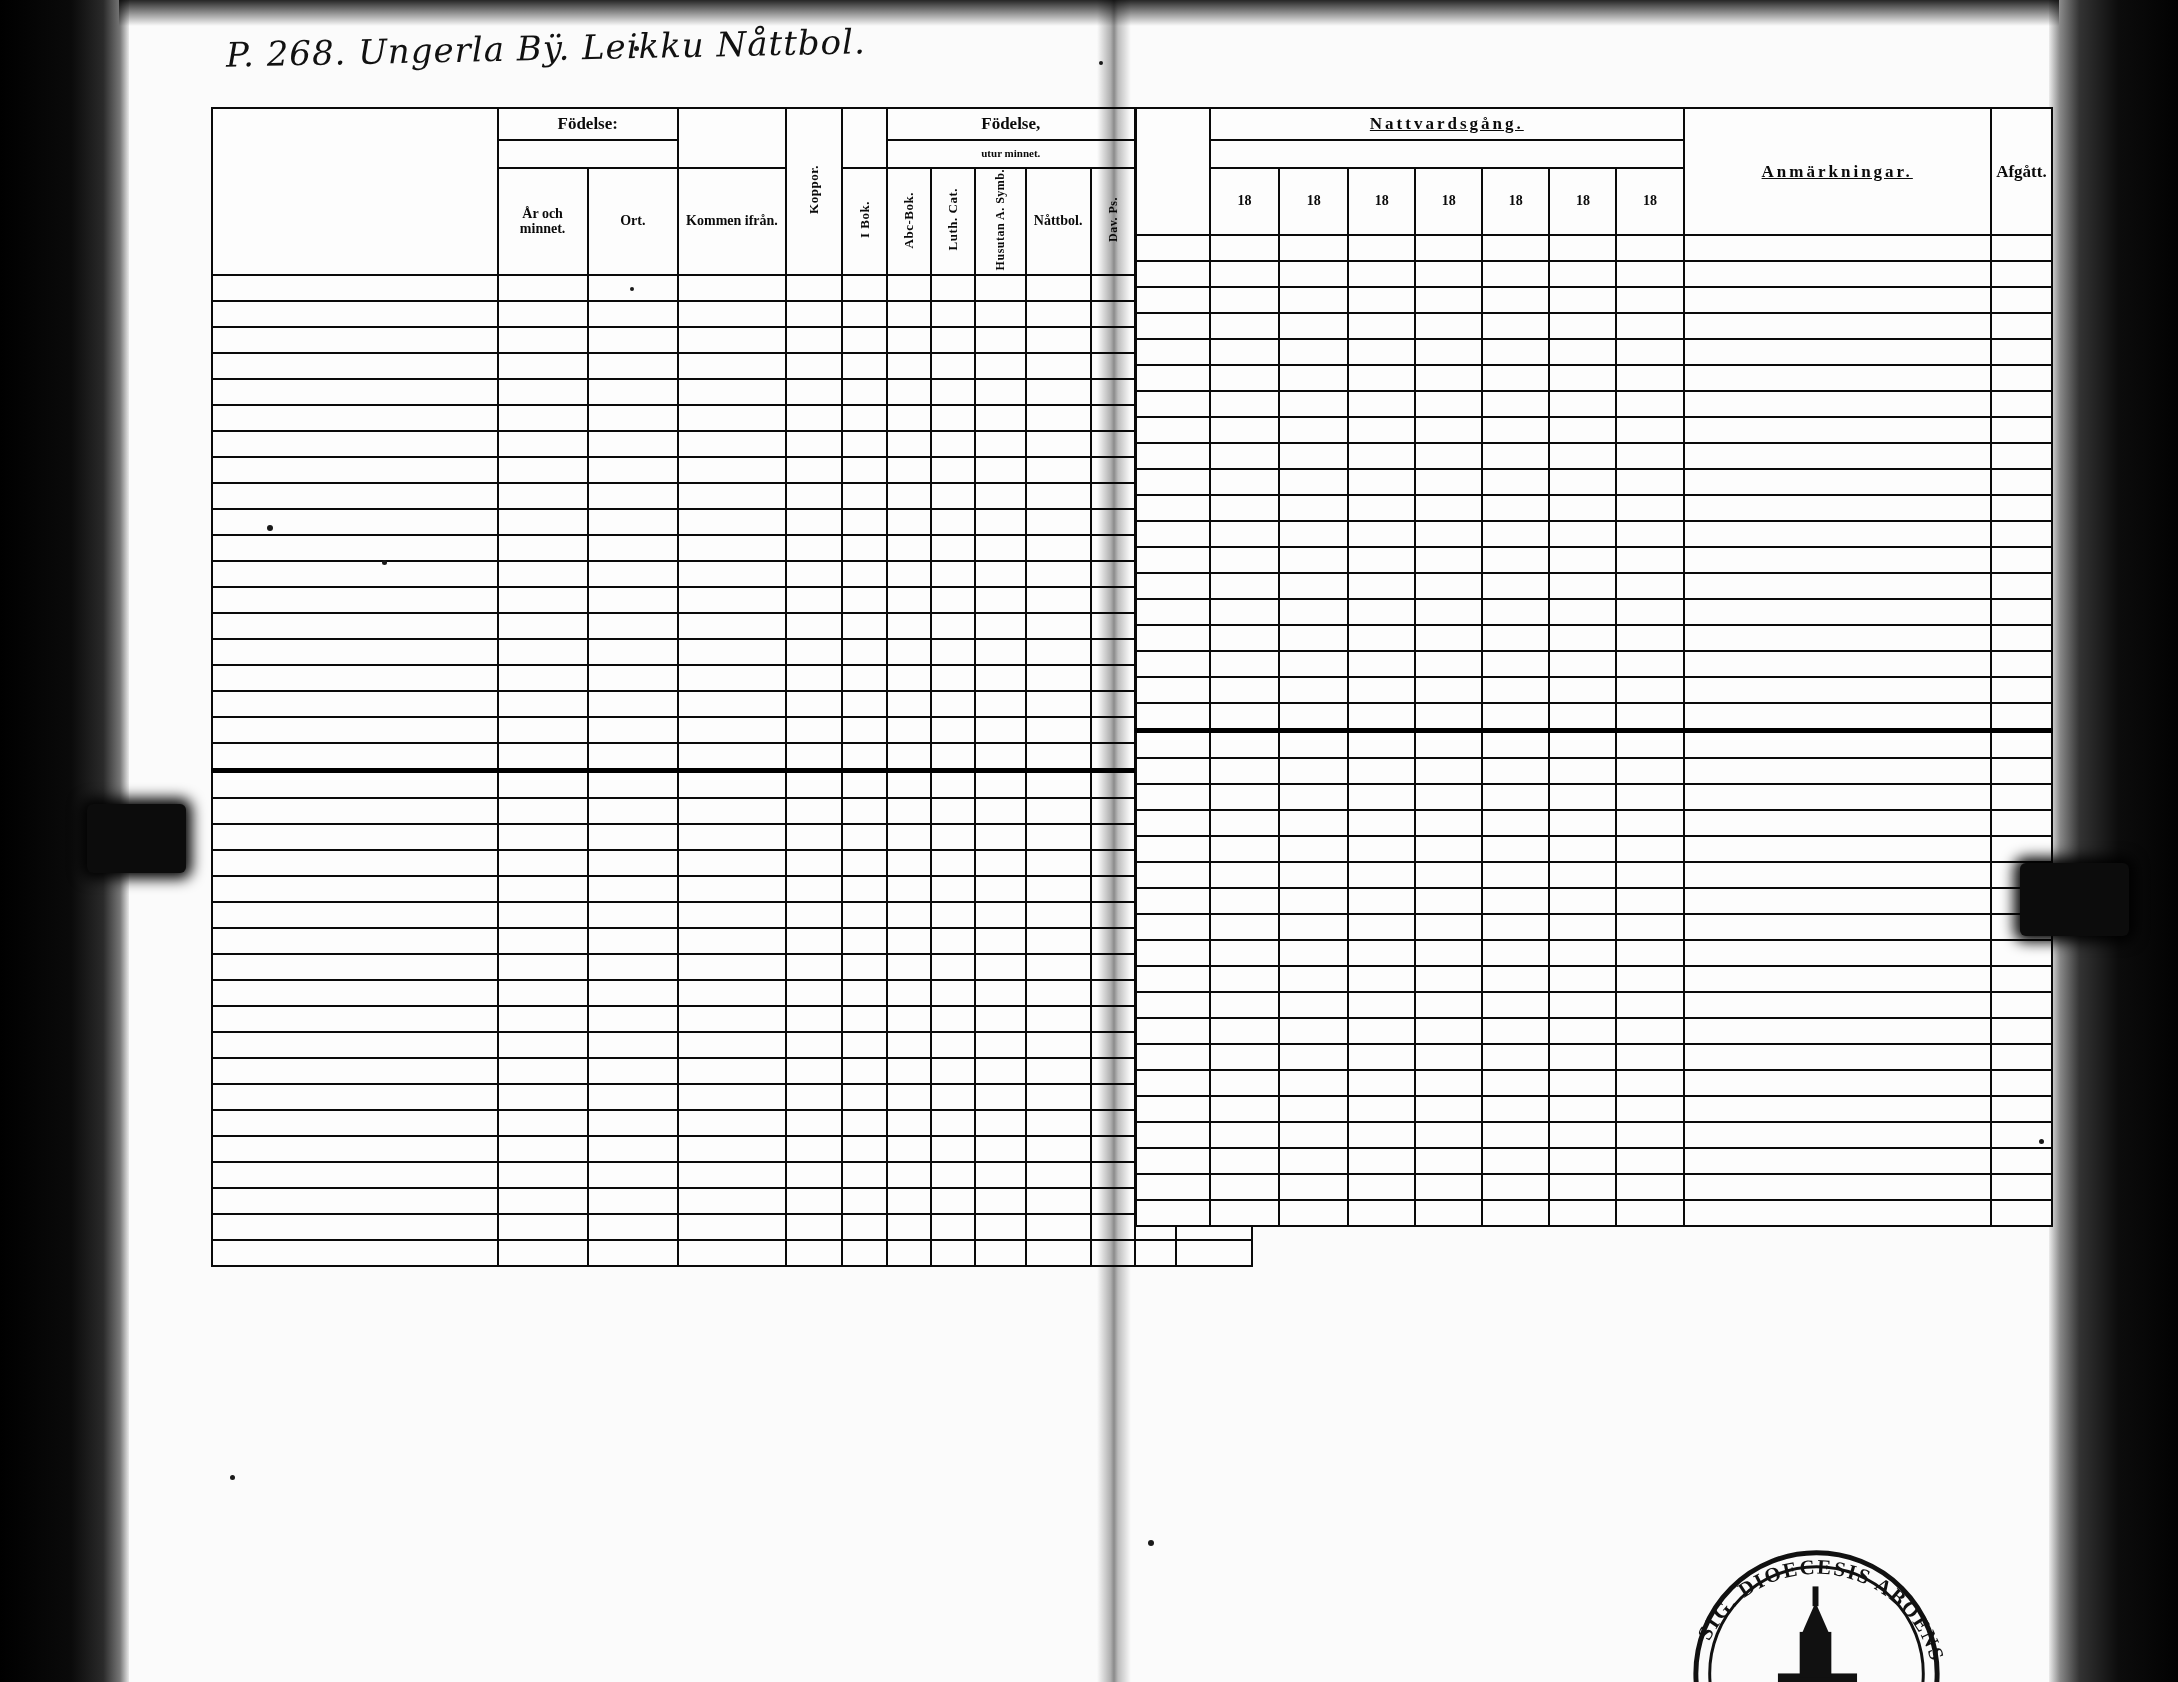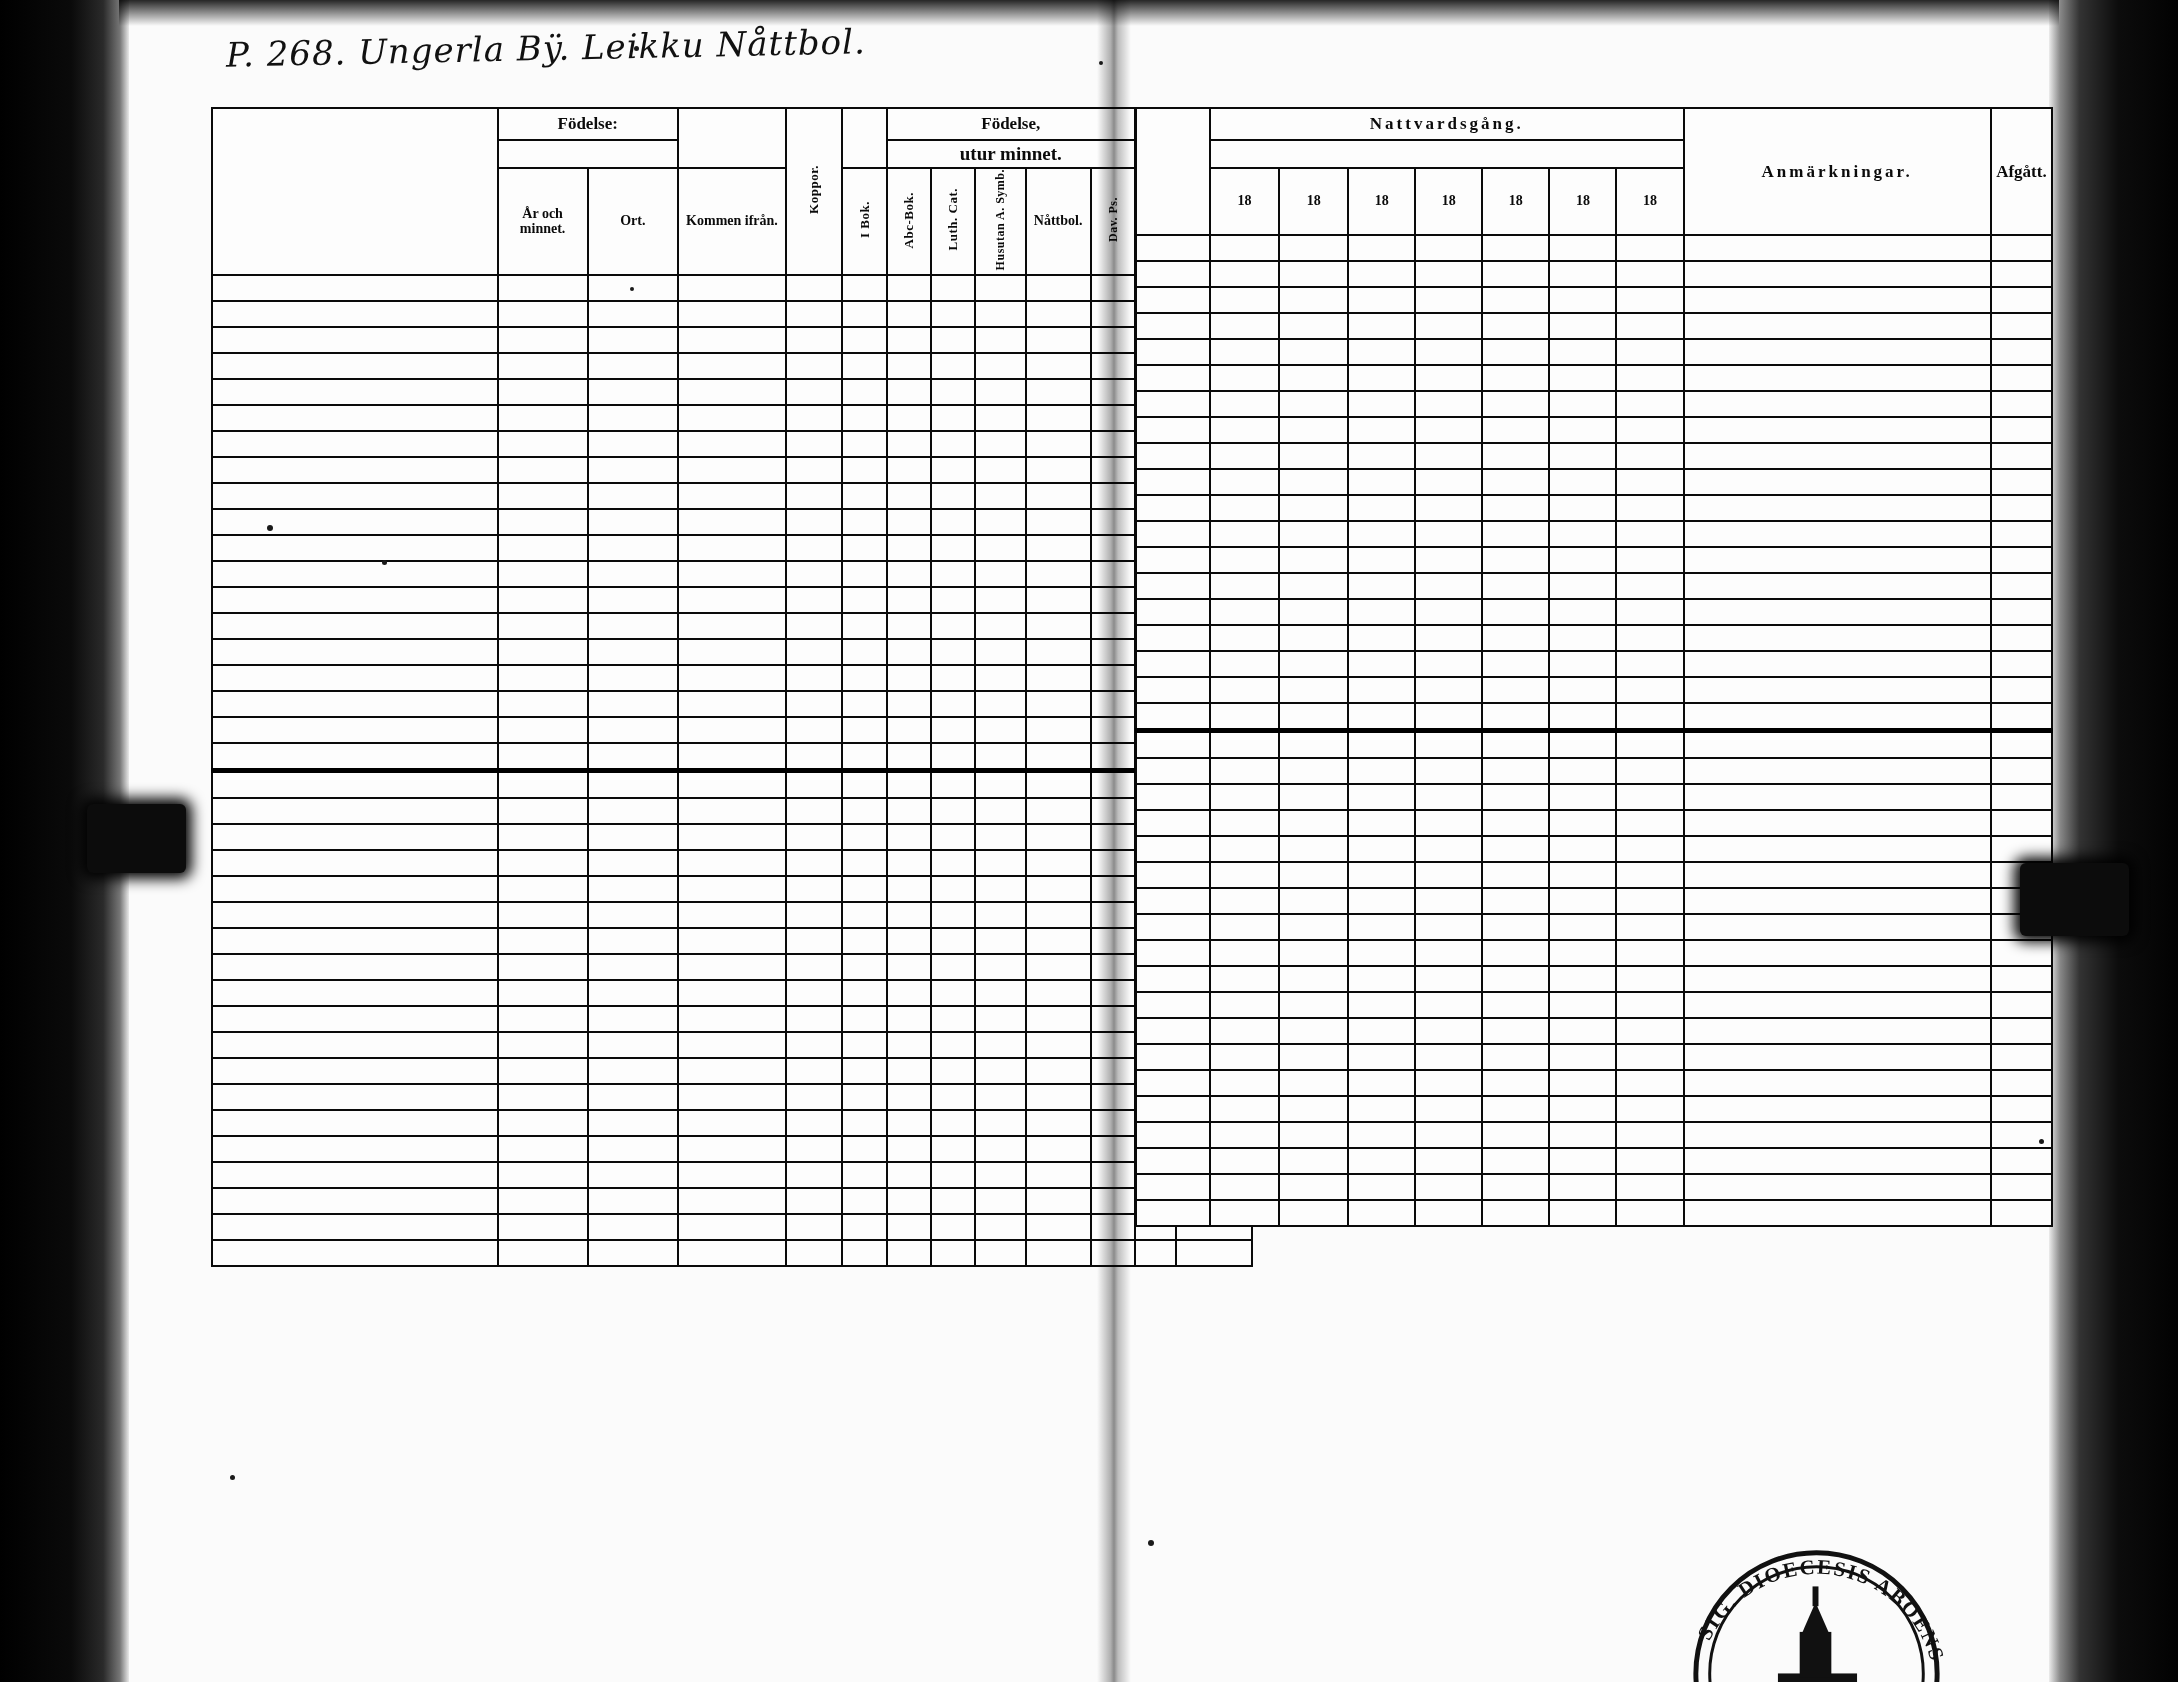--- a/index.html
+++ b/index.html
@@ -67,35 +67,35 @@
   .tbl td,.tbl th{
     border:2px solid #0a0a0a;
     padding:0;margin:0;
     font-weight:bold;
     color:#0b0b0b;
     text-align:center;
     vertical-align:middle;
     line-height:1.05;
   }
   .hdr-top td{height:30px;font-size:17px;}
-  .hdr-mid td{height:26px;font-size:19px;}
+  .hdr-mid td{height:26px;font-size:11px;}
   .hdr-bot td{height:65px;font-size:14px;}
 
   #leftTable{left:211px;top:107px;width:1042px;}
   #rightTable{left:1135px;top:107px;width:918px;}
 
   .vert{
     writing-mode:vertical-rl;
     transform:rotate(180deg);
     font-size:13px;letter-spacing:0.5px;
     white-space:nowrap;
     display:inline-block;
   }
   .tiny{font-size:12px;}
-  .spread{letter-spacing:3px;}
+  .spread{letter-spacing:3px;text-decoration:underline;}
 
   
   .bodyrow td{height:24px;}
   .thickdiv td{border-top:5px solid #000;}
 
   
   .seal{
     position:absolute;left:1683px;top:1525px;width:267px;height:198px;
     z-index:9;
   }

